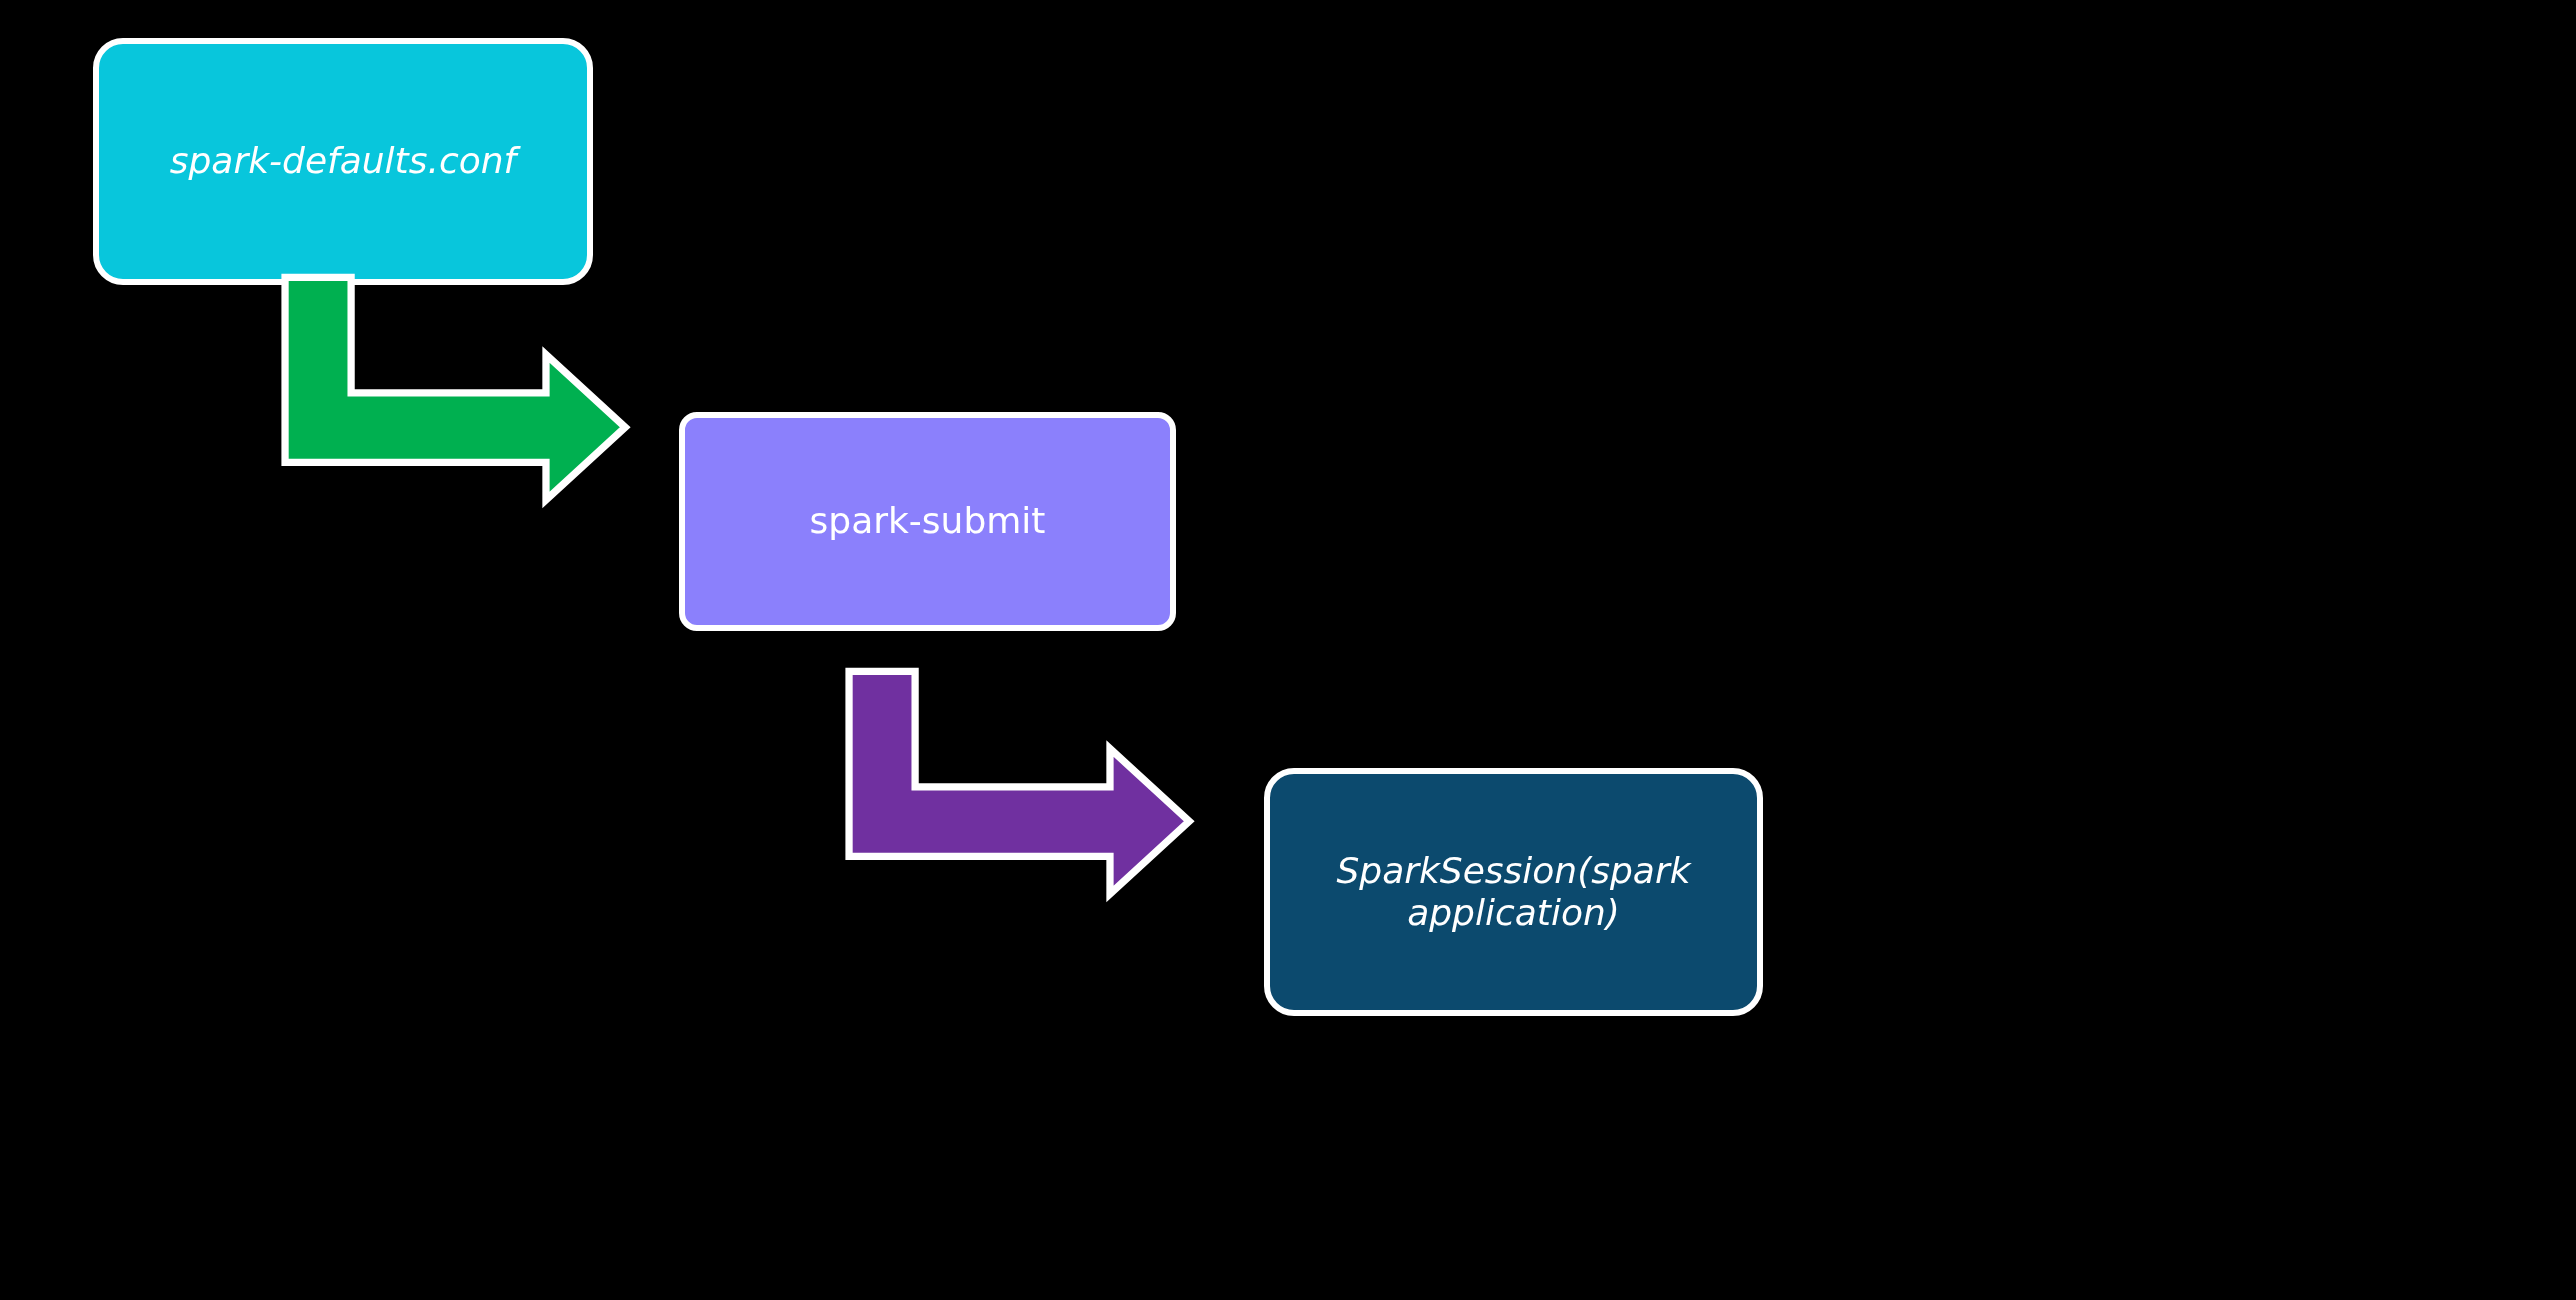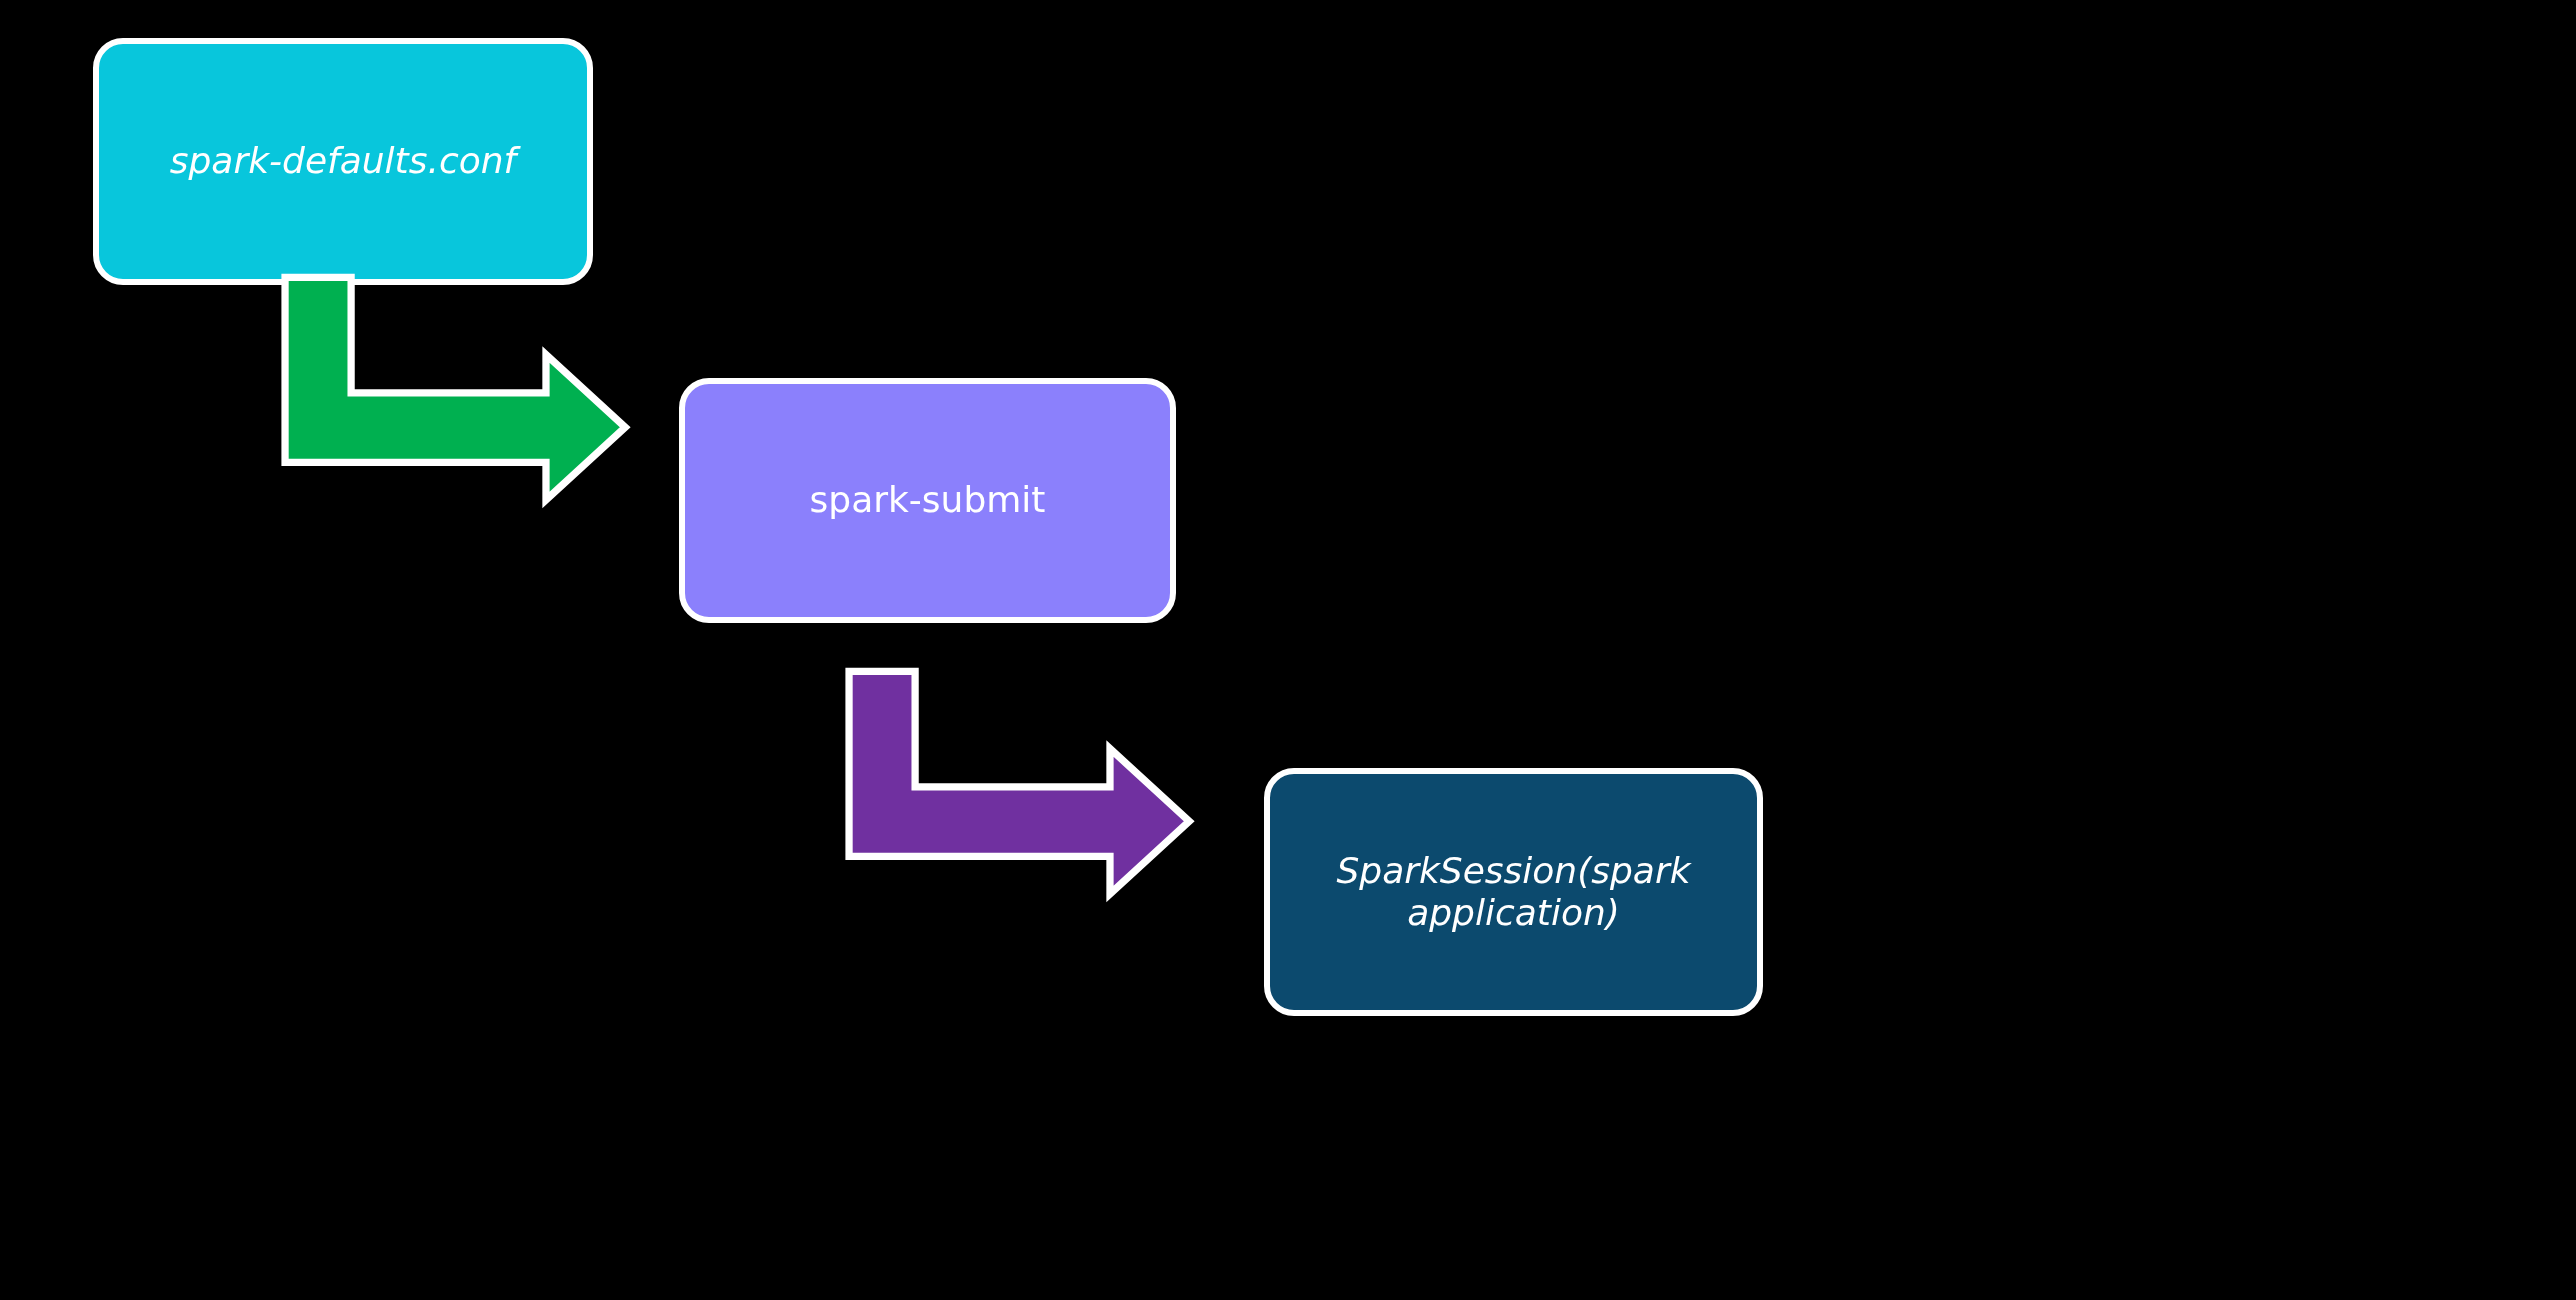--- a/index.html
+++ b/index.html
@@ -47,27 +47,28 @@
     width: 500px;
     height: 247px;
     background: #08C6DC;
     font-size: 36px;
     font-style: italic;
     font-weight: 400;
   }
 
   #node-submit {
     left: 679px;
-    top: 378px;
+    top: 412px;
     width: 497px;
-    height: 245px;
+    height: 219px;
     background: #8B80FC;
     font-size: 36px;
     font-style: normal;
     font-weight: 400;
+    border-radius: 18px;
   }
 
   #node-session {
     left: 1264px;
     top: 768px;
     width: 499px;
     height: 248px;
     background: #0c4a6e;
     font-size: 36px;
     font-style: italic;

